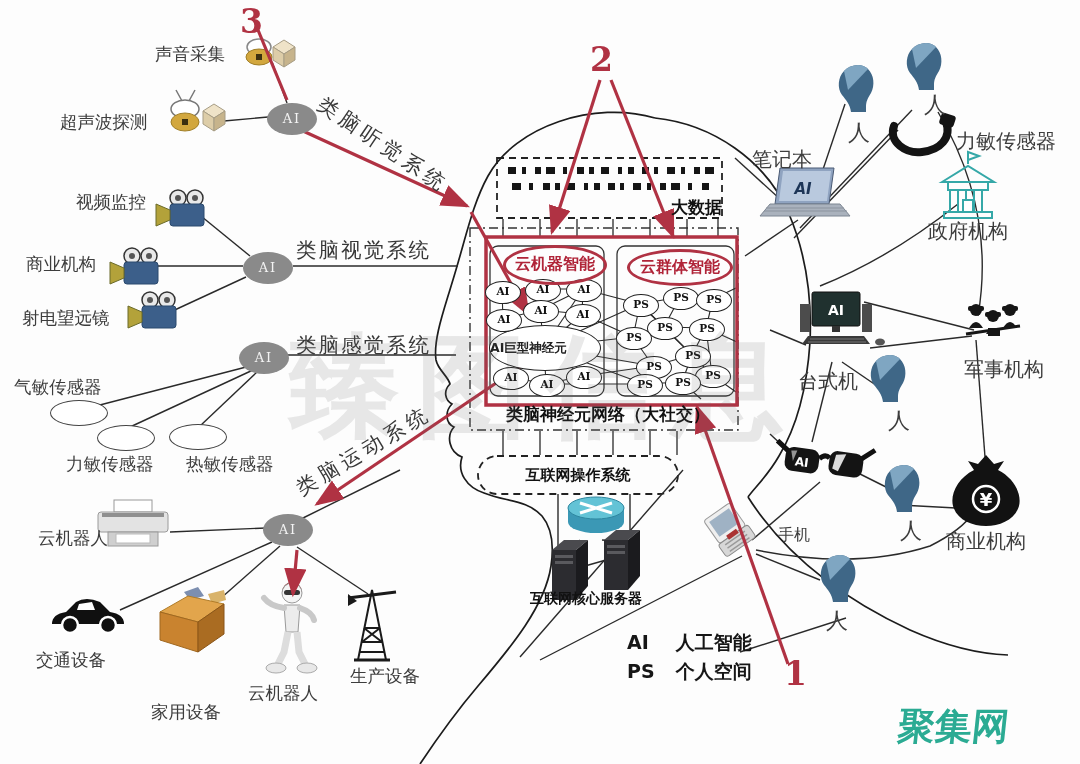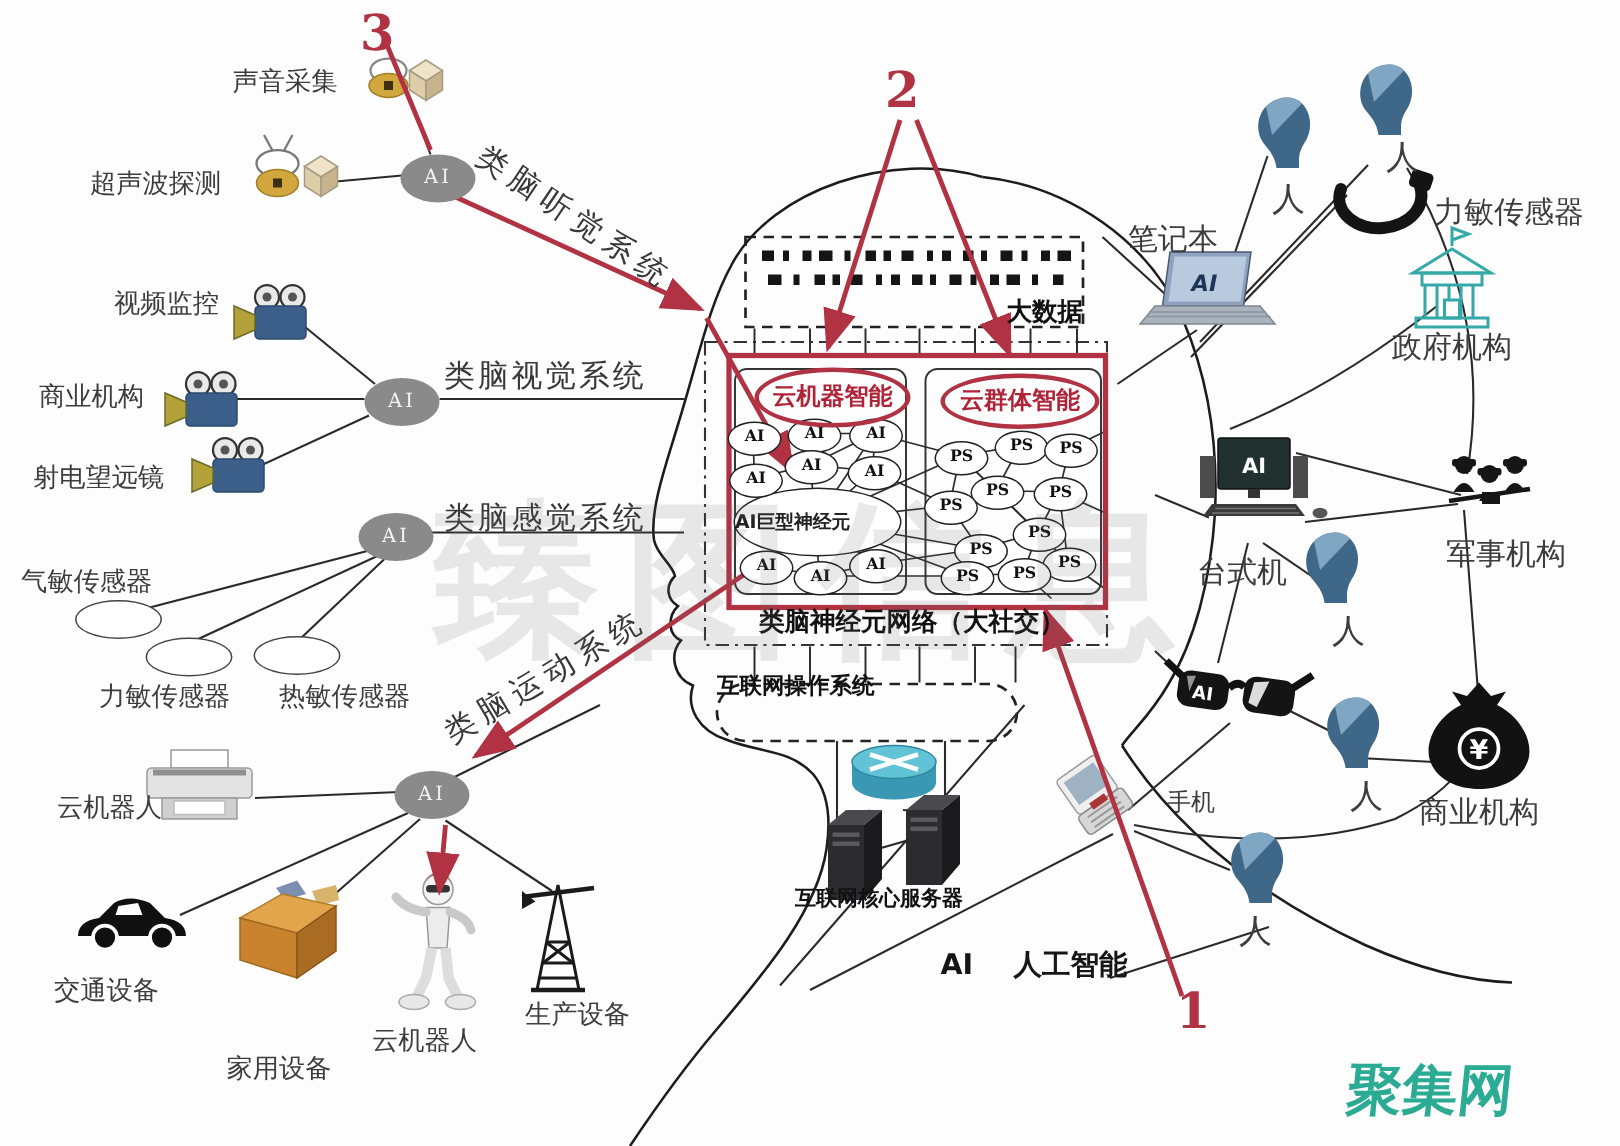--- a/index.html
+++ b/index.html
@@ -404,21 +404,21 @@
 <div class="lbl" style="left:798px;top:368px;font-size:20px">台式机</div>
 <div class="lbl" style="left:888px;top:406px;font-size:22px">人</div>
 <div class="lbl" style="left:964px;top:356px;font-size:20px">军事机构</div>
 <div class="lbl" style="left:900px;top:516px;font-size:22px">人</div>
 <div class="lbl" style="left:778px;top:525px;font-size:16px">手机</div>
 <div class="lbl" style="left:946px;top:528px;font-size:20px">商业机构</div>
 <div class="lbl" style="left:826px;top:606px;font-size:22px">人</div>
 
 <div class="boxlabel" style="left:497px;top:196px;width:225px;text-align:right;font-size:17px">大数据</div>
 <div class="boxlabel" style="left:478px;top:403px;width:260px;text-align:center;font-size:17px">类脑神经元网络（大社交）</div>
-<div class="boxlabel" style="left:478px;top:448px;width:200px;text-align:left;font-size:15px">互联网操作系统</div>
+<div class="boxlabel" style="left:478px;top:466px;width:200px;text-align:center;font-size:15px">互联网操作系统</div>
 <div class="boxlabel" style="left:530px;top:590px;font-size:14px">互联网核心服务器</div>
 
 <div class="redellipse" style="left:503px;top:245px;width:98px;height:34px;line-height:32px">云机器智能</div>
 <div class="redellipse" style="left:627px;top:249px;width:100px;height:31px;line-height:29px">云群体智能</div>
 <div class="neuron">AI巨型神经元</div>
 
 <div class="gnode" style="left:267px;top:103px">AI</div>
 <div class="gnode" style="left:243px;top:252px">AI</div>
 <div class="gnode" style="left:239px;top:342px">AI</div>
 <div class="gnode" style="left:263px;top:514px">AI</div>
@@ -427,20 +427,24 @@
 <div class="sellipse" style="left:97px;top:425px"></div>
 <div class="sellipse" style="left:169px;top:424px"></div>
 
 <div class="marker" style="left:240px;top:2px">3</div>
 <div class="marker" style="left:590px;top:40px">2</div>
 <div class="marker" style="left:784px;top:654px">1</div>
 
 <div class="legend-row" style="left:627px;top:630px">
   <span class="abbr">AI</span>
   <span>人工智能</span>
+</div>
+<div class="legend-row" style="left:627px;top:659px">
+  <span class="abbr">PS</span>
+  <span>个人空间</span>
 </div>
 
 <div class="wm-center">臻图信息</div>
 <div class="wm-corner">聚集网</div>
 
 <div class="mnode" style="left: 485px; top: 280.5px;">AI</div>
     <div class="mnode" style="left: 525px; top: 278.5px;">AI</div>
     <div class="mnode" style="left: 566px; top: 278.5px;">AI</div>
     <div class="mnode" style="left: 523px; top: 299.5px;">AI</div>
     <div class="mnode" style="left: 565px; top: 303.5px;">AI</div>

